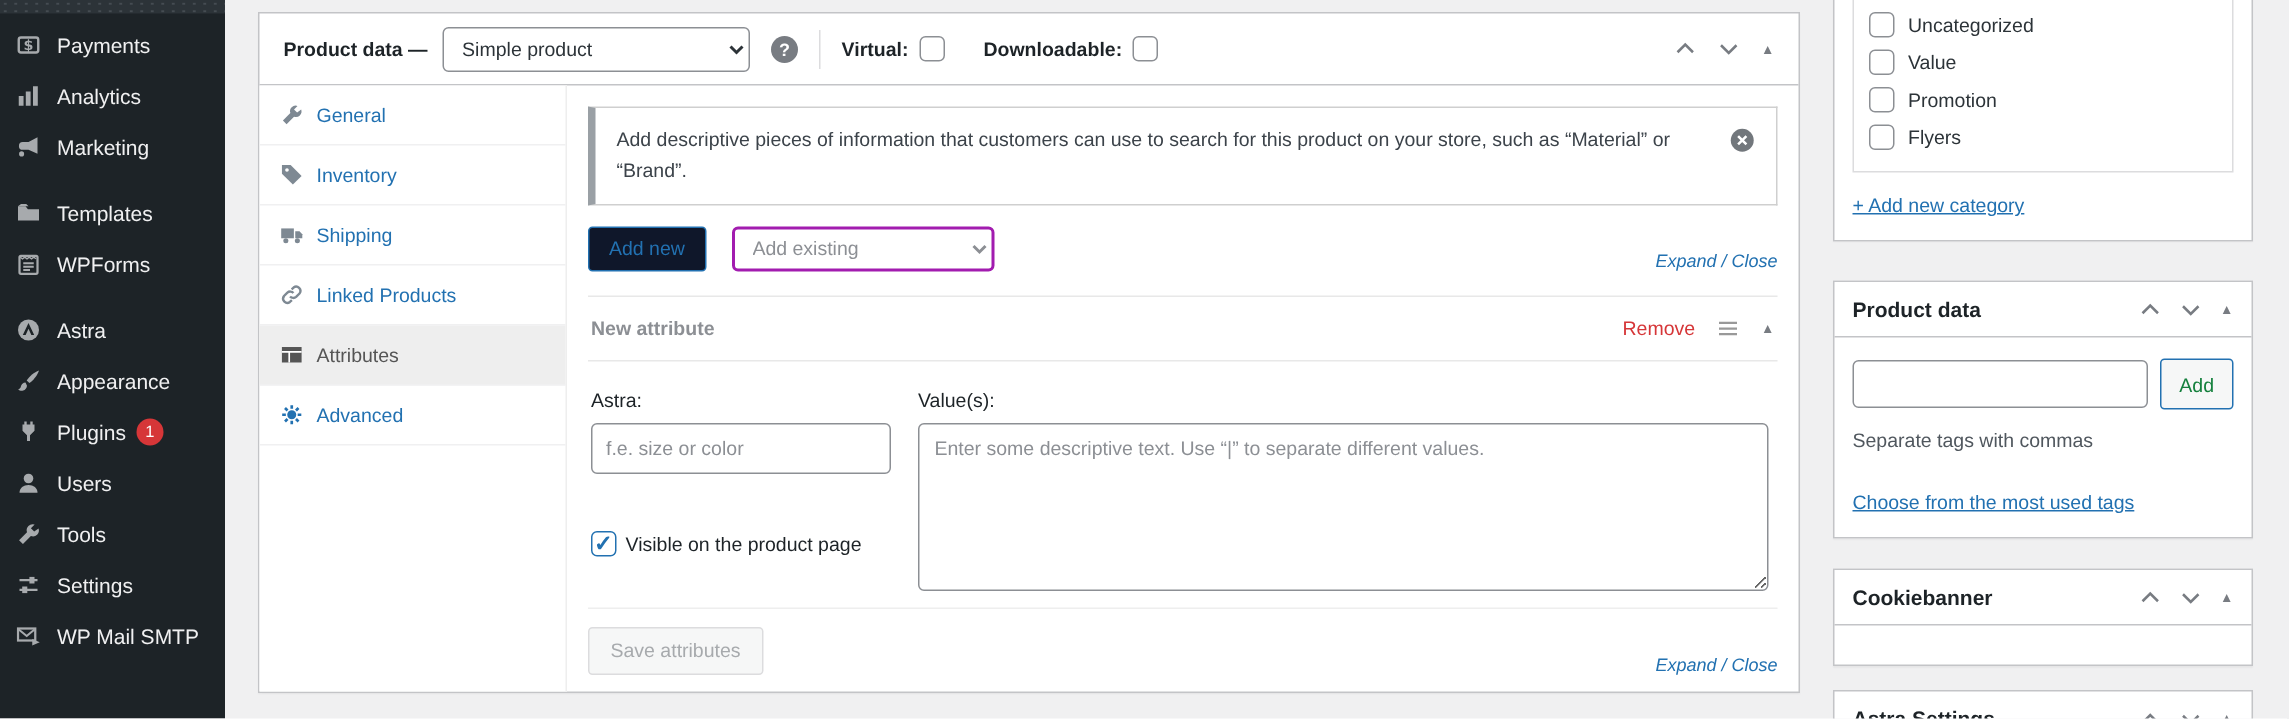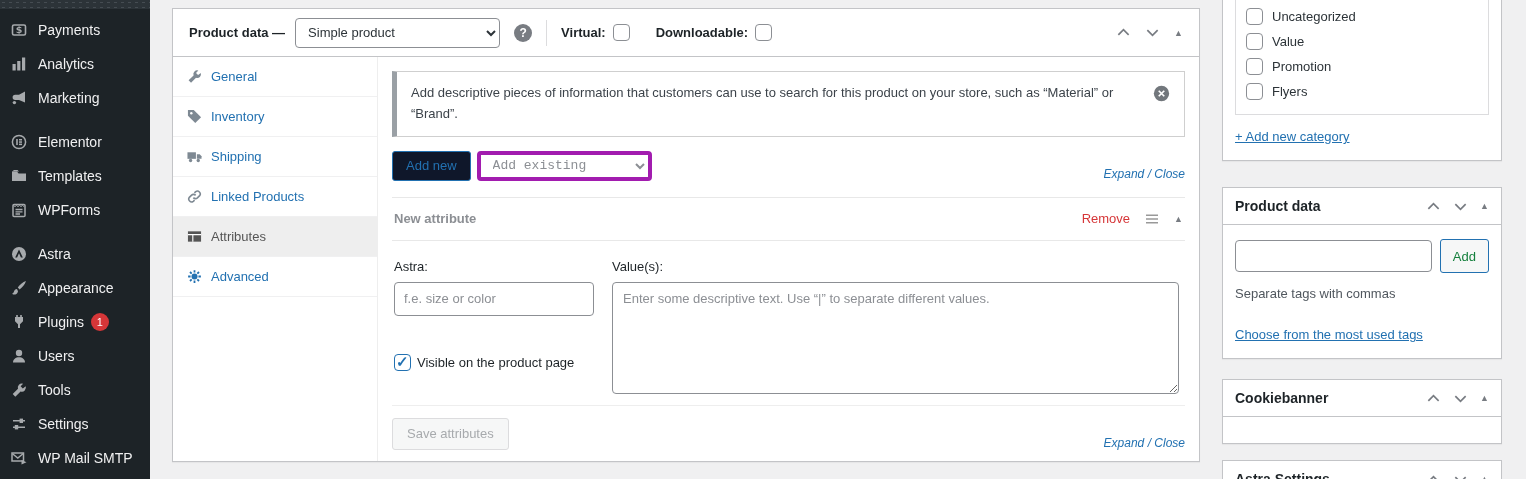--- a/index.html
+++ b/index.html
@@ -46,21 +46,21 @@
 
   .pp-content { flex:1; padding:14px 14px 16px; display:flex; flex-direction:column; min-width:0; }
   .notice { border:1px solid #cfcfcf; border-left:5px solid #9aa0a5; padding:11px 14px; display:flex; align-items:flex-start; color:#3c434a; line-height:1.6; }
   .notice .ntext { flex:1; padding-right:20px; }
   .dismiss { cursor:pointer; flex:none; margin-top:2px; }
   .dismiss svg { width:17px; height:17px; }
 
   .attr-toolbar { display:flex; align-items:flex-end; padding:14px 0 16px; border-bottom:1px solid #e8e8e8; }
   .btn { font-family:inherit; font-size:13px; border-radius:3px; cursor:pointer; }
   .btn-outline-primary { background:#0f172a; border:1px solid #2271b1; color:#2271b1; padding:5px 13px; height:30px; }
-  select.add-existing { margin-left:6px; height:30px; width:175px; border:4px solid #a21caf; border-radius:4px; color:#8c8f94; background:#fff; font-family:Liberation Mono, monospace; font-size:13px; padding:0 8px; }
+  select.add-existing { margin-left:17px; height:30px; width:175px; border:2px solid #a21caf; border-radius:4px; color:#8c8f94; background:#fff; font-family:Liberation Sans, sans-serif; font-size:13px; padding:0 8px; }
   .expand-links { margin-left:auto; font-style:italic; font-size:12px; color:#2271b1; }
   .expand-links a { color:#2271b1; text-decoration:none; cursor:pointer; }
 
   .attr-header { display:flex; align-items:center; padding:13px 2px; border-bottom:1px solid #e8e8e8; }
   .attr-title { color:#8c8f94; font-weight:bold; }
   .attr-header .right { margin-left:auto; display:flex; gap:14px; }
   .remove-link { color:#d63638; cursor:pointer; text-decoration:none; }
   .drag-handle svg { width:16px; height:16px; }
 
   .attr-fields { display:flex; padding:18px 2px 8px; gap:18px; }
@@ -134,34 +134,20 @@
         <svg viewBox="0 0 16 16" fill="#a7aaad">
             <path d="M14 1.5v11l-6-2.6H4.2a2.6 2.6 0 0 1 0-5.2H8z"></path>
             <circle cx="3.4" cy="12.6" r="1.7"></circle>
           </svg>
       </span>
         <span class="lbl">Marketing</span>
     </li>
 
     <li class="sep"></li>
 
-    <li class="menu-item">
-      <span class="micon">
-        <svg viewBox="0 0 16 16">
-            <circle cx="8" cy="8" r="6.6" fill="none" stroke="#a7aaad" stroke-width="1.5"></circle>
-            <g fill="#a7aaad">
-              <rect x="5.2" y="5" width="1.6" height="6"></rect>
-              <rect x="8" y="5" width="3" height="1.5"></rect>
-              <rect x="8" y="7.3" width="3" height="1.5"></rect>
-              <rect x="8" y="9.6" width="3" height="1.5"></rect>
-            </g>
-          </svg>
-      </span>
-        <span class="lbl">Elementor</span>
-    </li>
 
     <li class="menu-item">
       <span class="micon">
         <svg viewBox="0 0 16 16" fill="#a7aaad">
             <path d="M1 3.5h5l1.6 2H15v7.5H1z"></path>
             <path d="M1 3.5l2-1.5h3.5L8 3.5z"></path>
           </svg>
       </span>
         <span class="lbl">Templates</span>
     </li>

